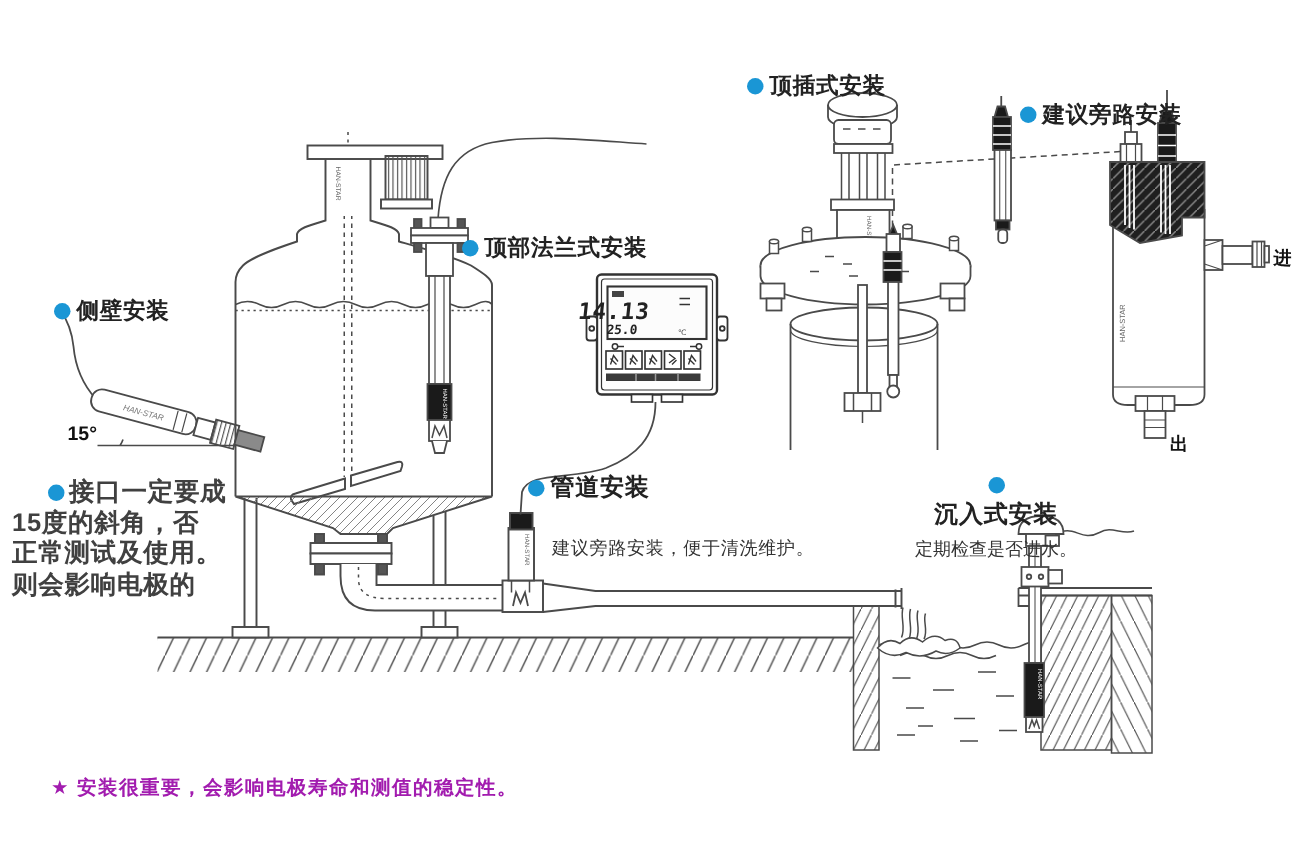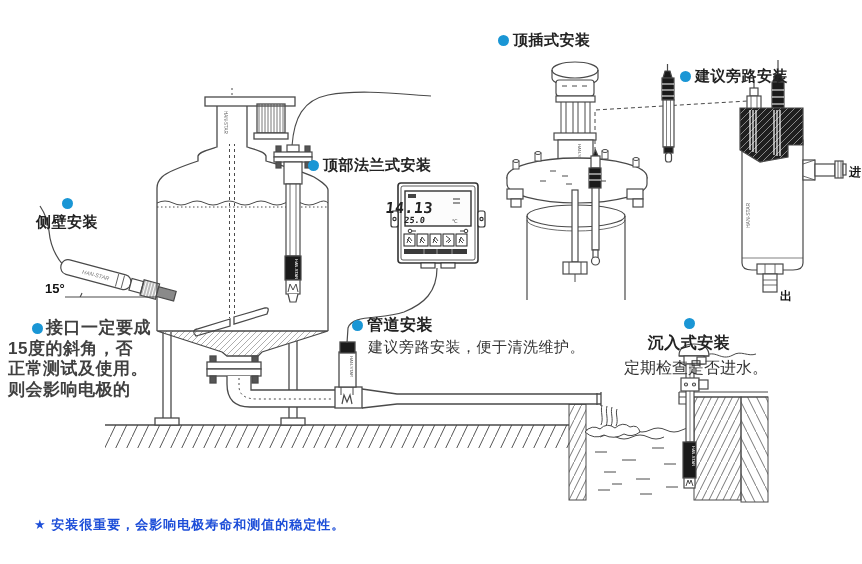--- a/index.html
+++ b/index.html
@@ -3,26 +3,26 @@
 <meta charset="utf-8">
 <style>
   html,body{margin:0;padding:0;background:#fff;}
   #stage{position:relative;width:862px;height:564px;background:#fff;overflow:hidden;
          font-family:"Liberation Sans","DejaVu Sans",sans-serif;color:#1a1a1a;}
   #artwork{position:absolute;left:0;top:0;}
   .label{position:absolute;display:flex;align-items:center;gap:4px;white-space:nowrap;}
   .label .txt{font-size:15px;font-weight:600;color:#222;letter-spacing:.5px;}
   .label .txt.big{font-size:16px;}
   .bullet{display:inline-block;width:11px;height:11px;border-radius:50%;background:#1a96d5;flex:0 0 auto;}
-  .subnote{position:absolute;font-size:15px;color:#333;white-space:nowrap;letter-spacing:.5px;}
-  .inline-note{font-size:16px;font-weight:400;color:#333;margin-left:14px;}
+  .subnote{position:absolute;font-size:12px;color:#333;white-space:nowrap;letter-spacing:.5px;margin-top:19px;}
+  .inline-note{font-size:12px;font-weight:400;color:#333;margin-left:0;}
   #angle-note{position:absolute;left:8px;top:318px;width:175px;font-size:17px;line-height:20.5px;
               font-weight:600;color:#404040;letter-spacing:.5px;}
   #angle-note .first{display:flex;align-items:center;gap:3px;padding-left:24px;}
-  #footer-warning{position:absolute;left:34px;top:516px;font-size:13px;color:#1d4ed8;
+  #footer-warning{position:absolute;left:34px;top:516px;font-size:13px;color:#a21caf;
                   font-weight:600;letter-spacing:1px;white-space:nowrap;}
 </style>
 </head>
 <body>
 
 <div id="stage">
 
 <svg id="artwork" width="862" height="564" viewBox="0 0 862 564">
   <defs>
     <pattern id="hg" width="11" height="23" patternUnits="userSpaceOnUse">
@@ -335,31 +335,31 @@
       <circle cx="686" cy="384.5" r="1.5"></circle>
           <circle cx="694" cy="384.5" r="1.5"></circle>
     </g>
     <rect x="683" y="442" width="13" height="36" fill="#1a1a1a"></rect>
     <text transform="translate(692,446) rotate(90)" font-size="4" fill="#fff" stroke="none">HAN-STAR</text>
     <rect x="684" y="478" width="11" height="10" fill="#fff"></rect>
     <path d="M686,486 L688,480 L689.5,484 L691,480 L693,486" stroke-width="1"></path>
   </g>
 </svg>
 
-<div class="label" style="left:36px;top:198px;flex-direction:column;">
+<div class="label" style="left:36px;top:198px;">
   <span class="bullet"></span>
   <span class="txt">侧壁安装</span>
 </div>
 
 <div class="label" style="left:308px;top:120px;margin-top:36px;">
   <span class="bullet"></span>
   <span class="txt">顶部法兰式安装</span>
 </div>
 
-<div class="label" style="left:498px;top:31px;">
+<div class="label" style="left:498px;top:48px;">
   <span class="bullet"></span>
   <span class="txt">顶插式安装</span>
 </div>
 
 <div class="label" style="left:680px;top:67px;">
   <span class="bullet"></span>
   <span class="txt">建议旁路安装</span>
 </div>
 
 <div class="label" style="left:352px;top:315px;justify-content:flex-end;">

